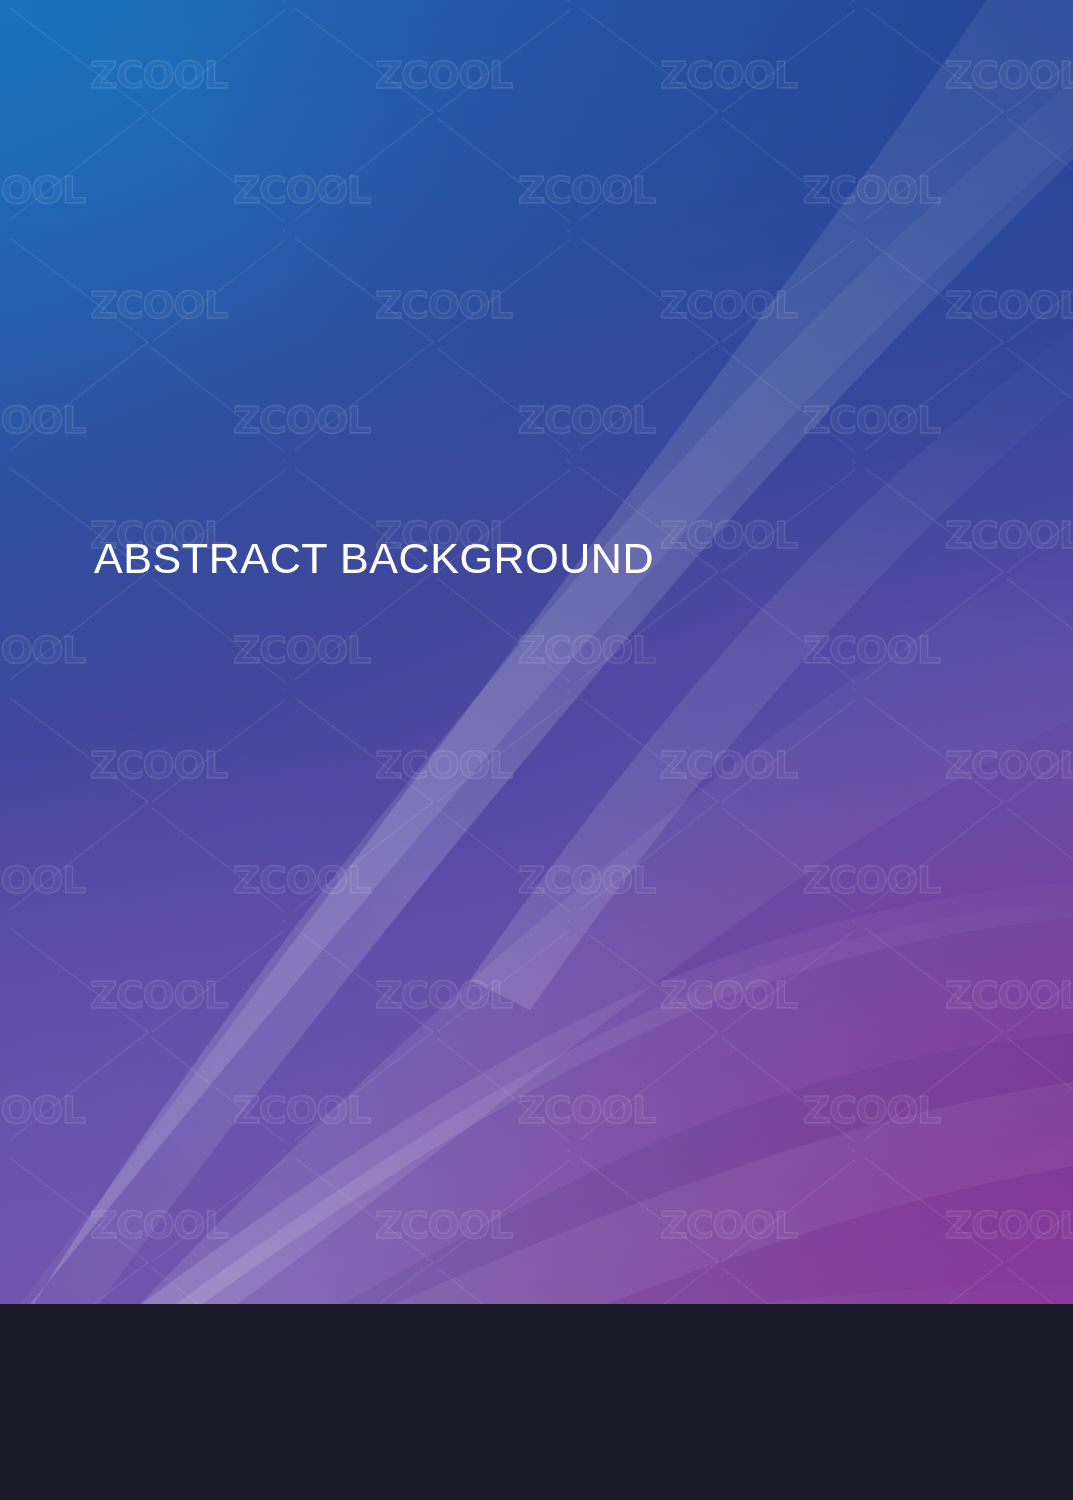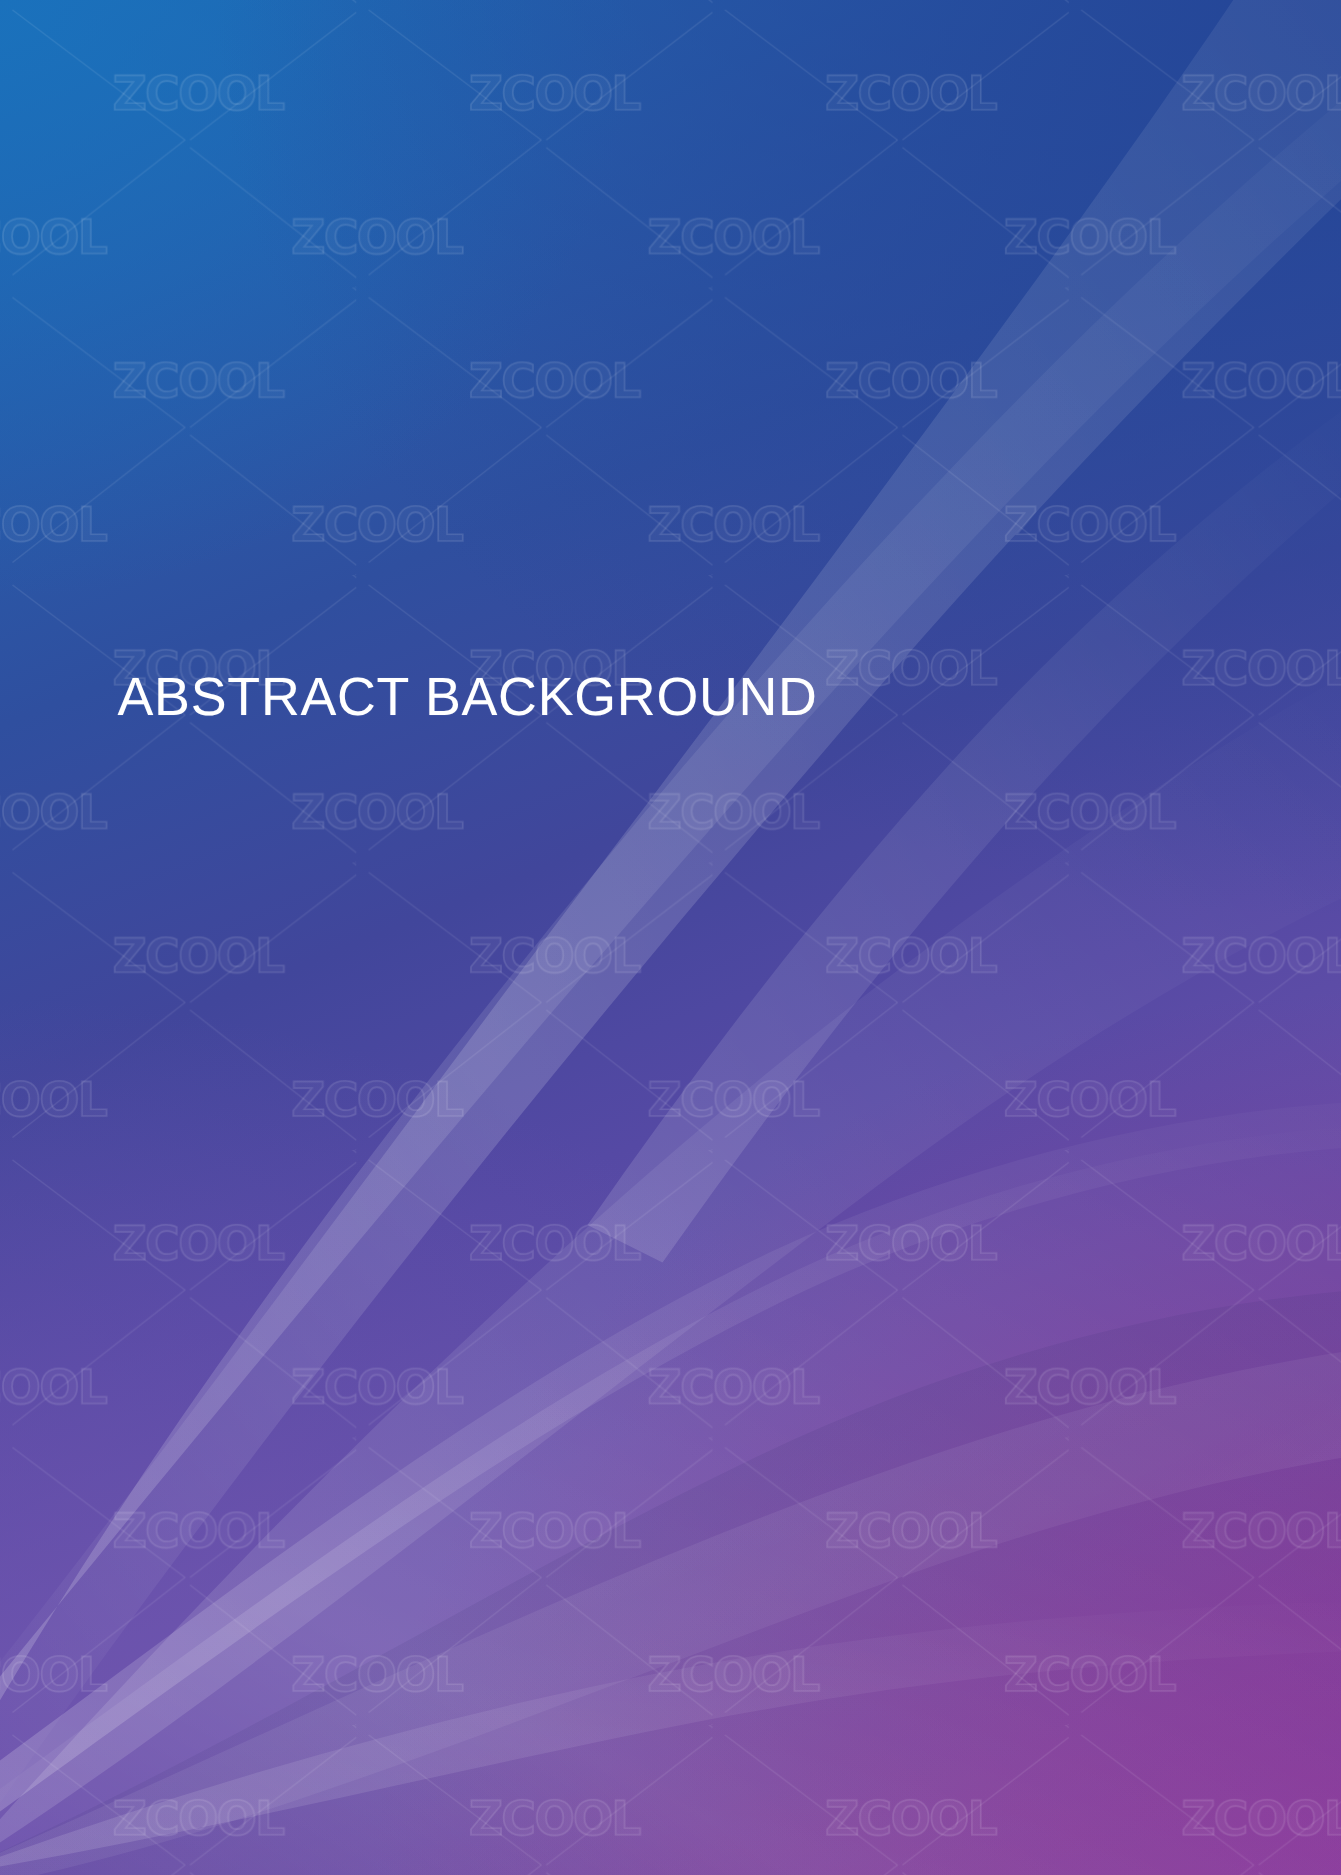--- a/index.html
+++ b/index.html
@@ -90,21 +90,21 @@
     font-weight: 300;
     letter-spacing: 0.6px;
     line-height: 1.1;
     white-space: nowrap;
     text-shadow: 0 0 1px rgba(255,255,255,0.25);
   }
 </style>
 </head>
 <body>
 
-<div id="poster" style="width: 1073px; height: 1500px;">
+<div id="poster" style="width: 1073px; height: 1304px;">
 
   <div class="layer" id="grad-base"></div>
   <div class="layer" id="grad-tl"></div>
   <div class="layer" id="grad-tr"></div>
   <div class="layer" id="grad-bl"></div>
   <div class="layer" id="grad-br"></div>
 
   <svg id="waves" viewBox="0 0 1073 1500" preserveAspectRatio="none">
     <defs>
       <linearGradient id="gW1" x1="0" y1="1" x2="1" y2="0">

